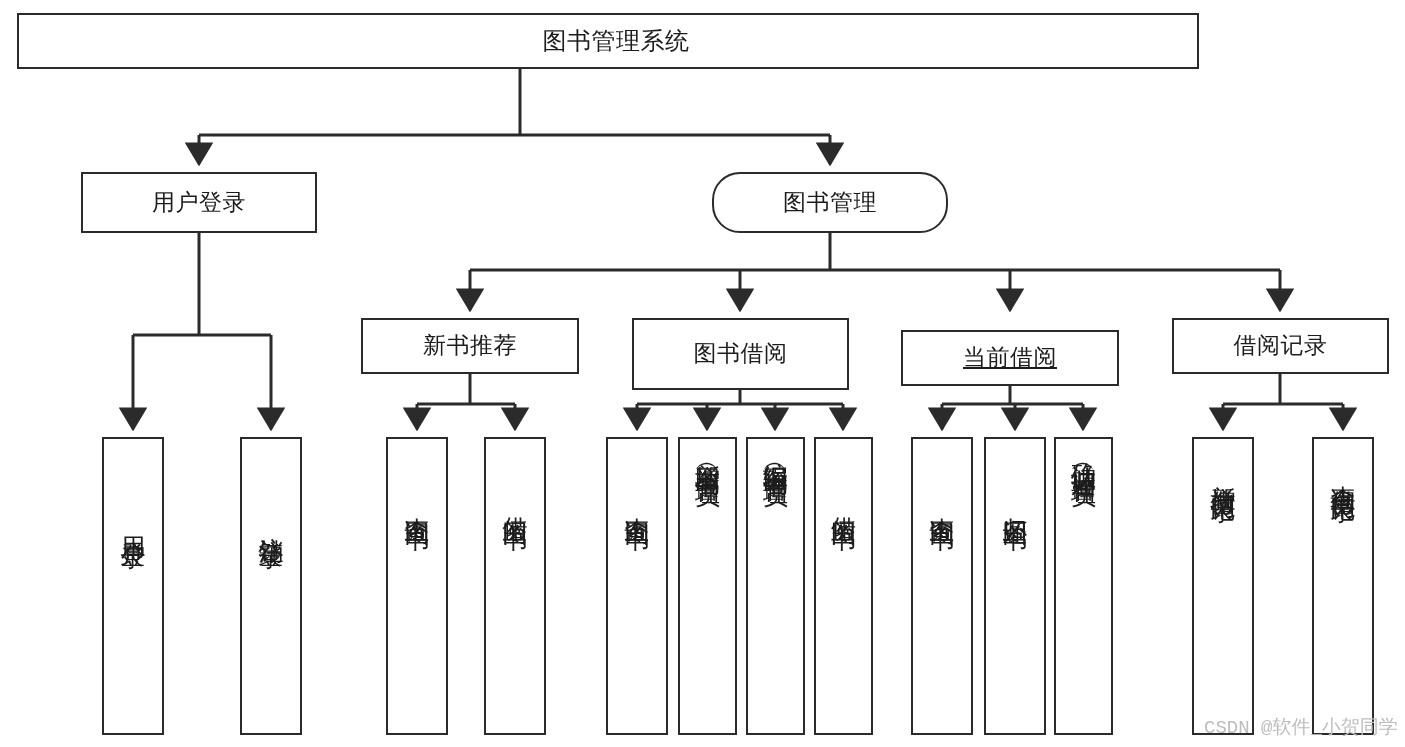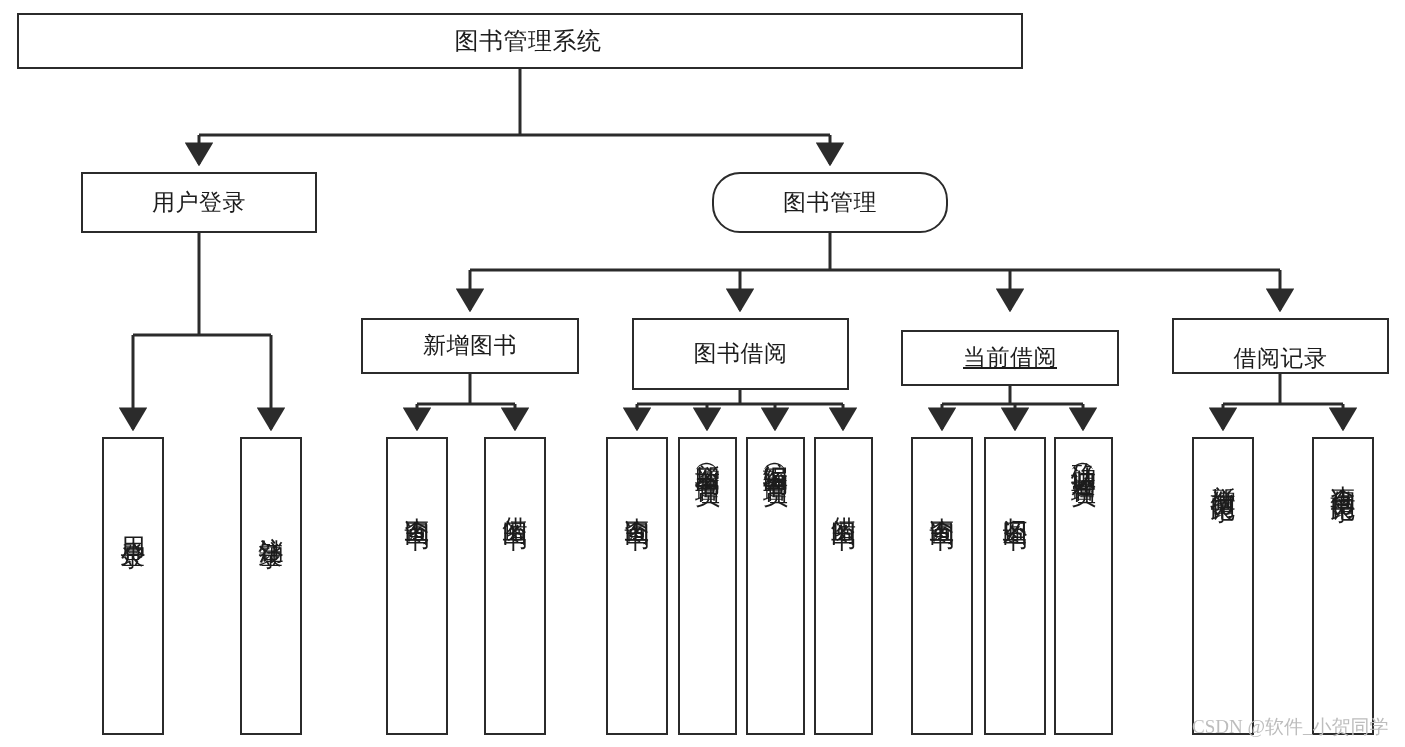--- a/index.html
+++ b/index.html
@@ -66,21 +66,22 @@
   }
   .v-node.tall .lbl {
     font-size: 25px;
   }
   .watermark {
     position: absolute;
     font-size: 19px;
     color: #bdbdbd;
     white-space: nowrap;
     z-index: 3;
-    font-family: Liberation Serif, serif;
+    font-family: Liberation Mono, monospace;
+    padding-left: 12px;
   }
 </style>
 </head>
 <body>
 
 <div id="canvas">
 
   <svg id="wires" viewBox="0 0 1405 747" width="1405" height="747" xmlns="http://www.w3.org/2000/svg">
     <defs>
       <marker id="arrow" viewBox="0 0 10 12" refX="9" refY="6" markerWidth="8" markerHeight="9.6" orient="auto-start-reverse">
@@ -124,41 +125,41 @@
       <path d="M1015,404 L1015,429" marker-end="url(#arrow)"></path>
       <path d="M1083,404 L1083,429" marker-end="url(#arrow)"></path>
 
       <path d="M1280,374 L1280,404"></path>
       <path d="M1223,404 L1343,404"></path>
       <path d="M1223,404 L1223,429" marker-end="url(#arrow)"></path>
       <path d="M1343,404 L1343,429" marker-end="url(#arrow)"></path>
     </g>
   </svg>
 
-  <div class="node h-node root" style="left:17px; top:13px; width:1006px; height:56px;padding-left:16px;">
+  <div class="node h-node root" style="left:17px; top:13px; width:1182px; height:56px;padding-left:16px;">
     <span class="lbl">图书管理系统</span>
   </div>
 
   <div class="node h-node" style="left:81px; top:172px; width:236px; height:61px;">
     <span class="lbl">用户登录</span>
   </div>
   <div class="node h-node" style="left:712px; top:172px; width:236px; height:61px;border-radius:28px;">
     <span class="lbl">图书管理</span>
   </div>
 
   <div class="node h-node" style="left:361px; top:318px; width:218px; height:56px;">
-    <span class="lbl">新增图书</span>
+    <span class="lbl">新书推荐</span>
   </div>
   <div class="node h-node" style="left:632px; top:318px; width:217px; height:72px;">
     <span class="lbl">图书借阅</span>
   </div>
   <div class="node h-node" style="left:901px; top:330px; width:218px; height:56px;text-decoration:underline;">
     <span class="lbl">当前借阅</span>
   </div>
-  <div class="node h-node" style="left:1172px; top:318px; width:217px; height:56px;align-items:flex-end;">
+  <div class="node h-node" style="left:1172px; top:318px; width:217px; height:56px;">
     <span class="lbl">借阅记录</span>
   </div>
 
   <div class="node v-node" style="left:102px; top:437px; width:62px; height:298px; padding-top:78px;">
     <span class="lbl">用户登录</span>
   </div>
   <div class="node v-node" style="left:240px; top:437px; width:62px; height:298px; padding-top:78px;">
     <span class="lbl">注销登录</span>
   </div>
 

